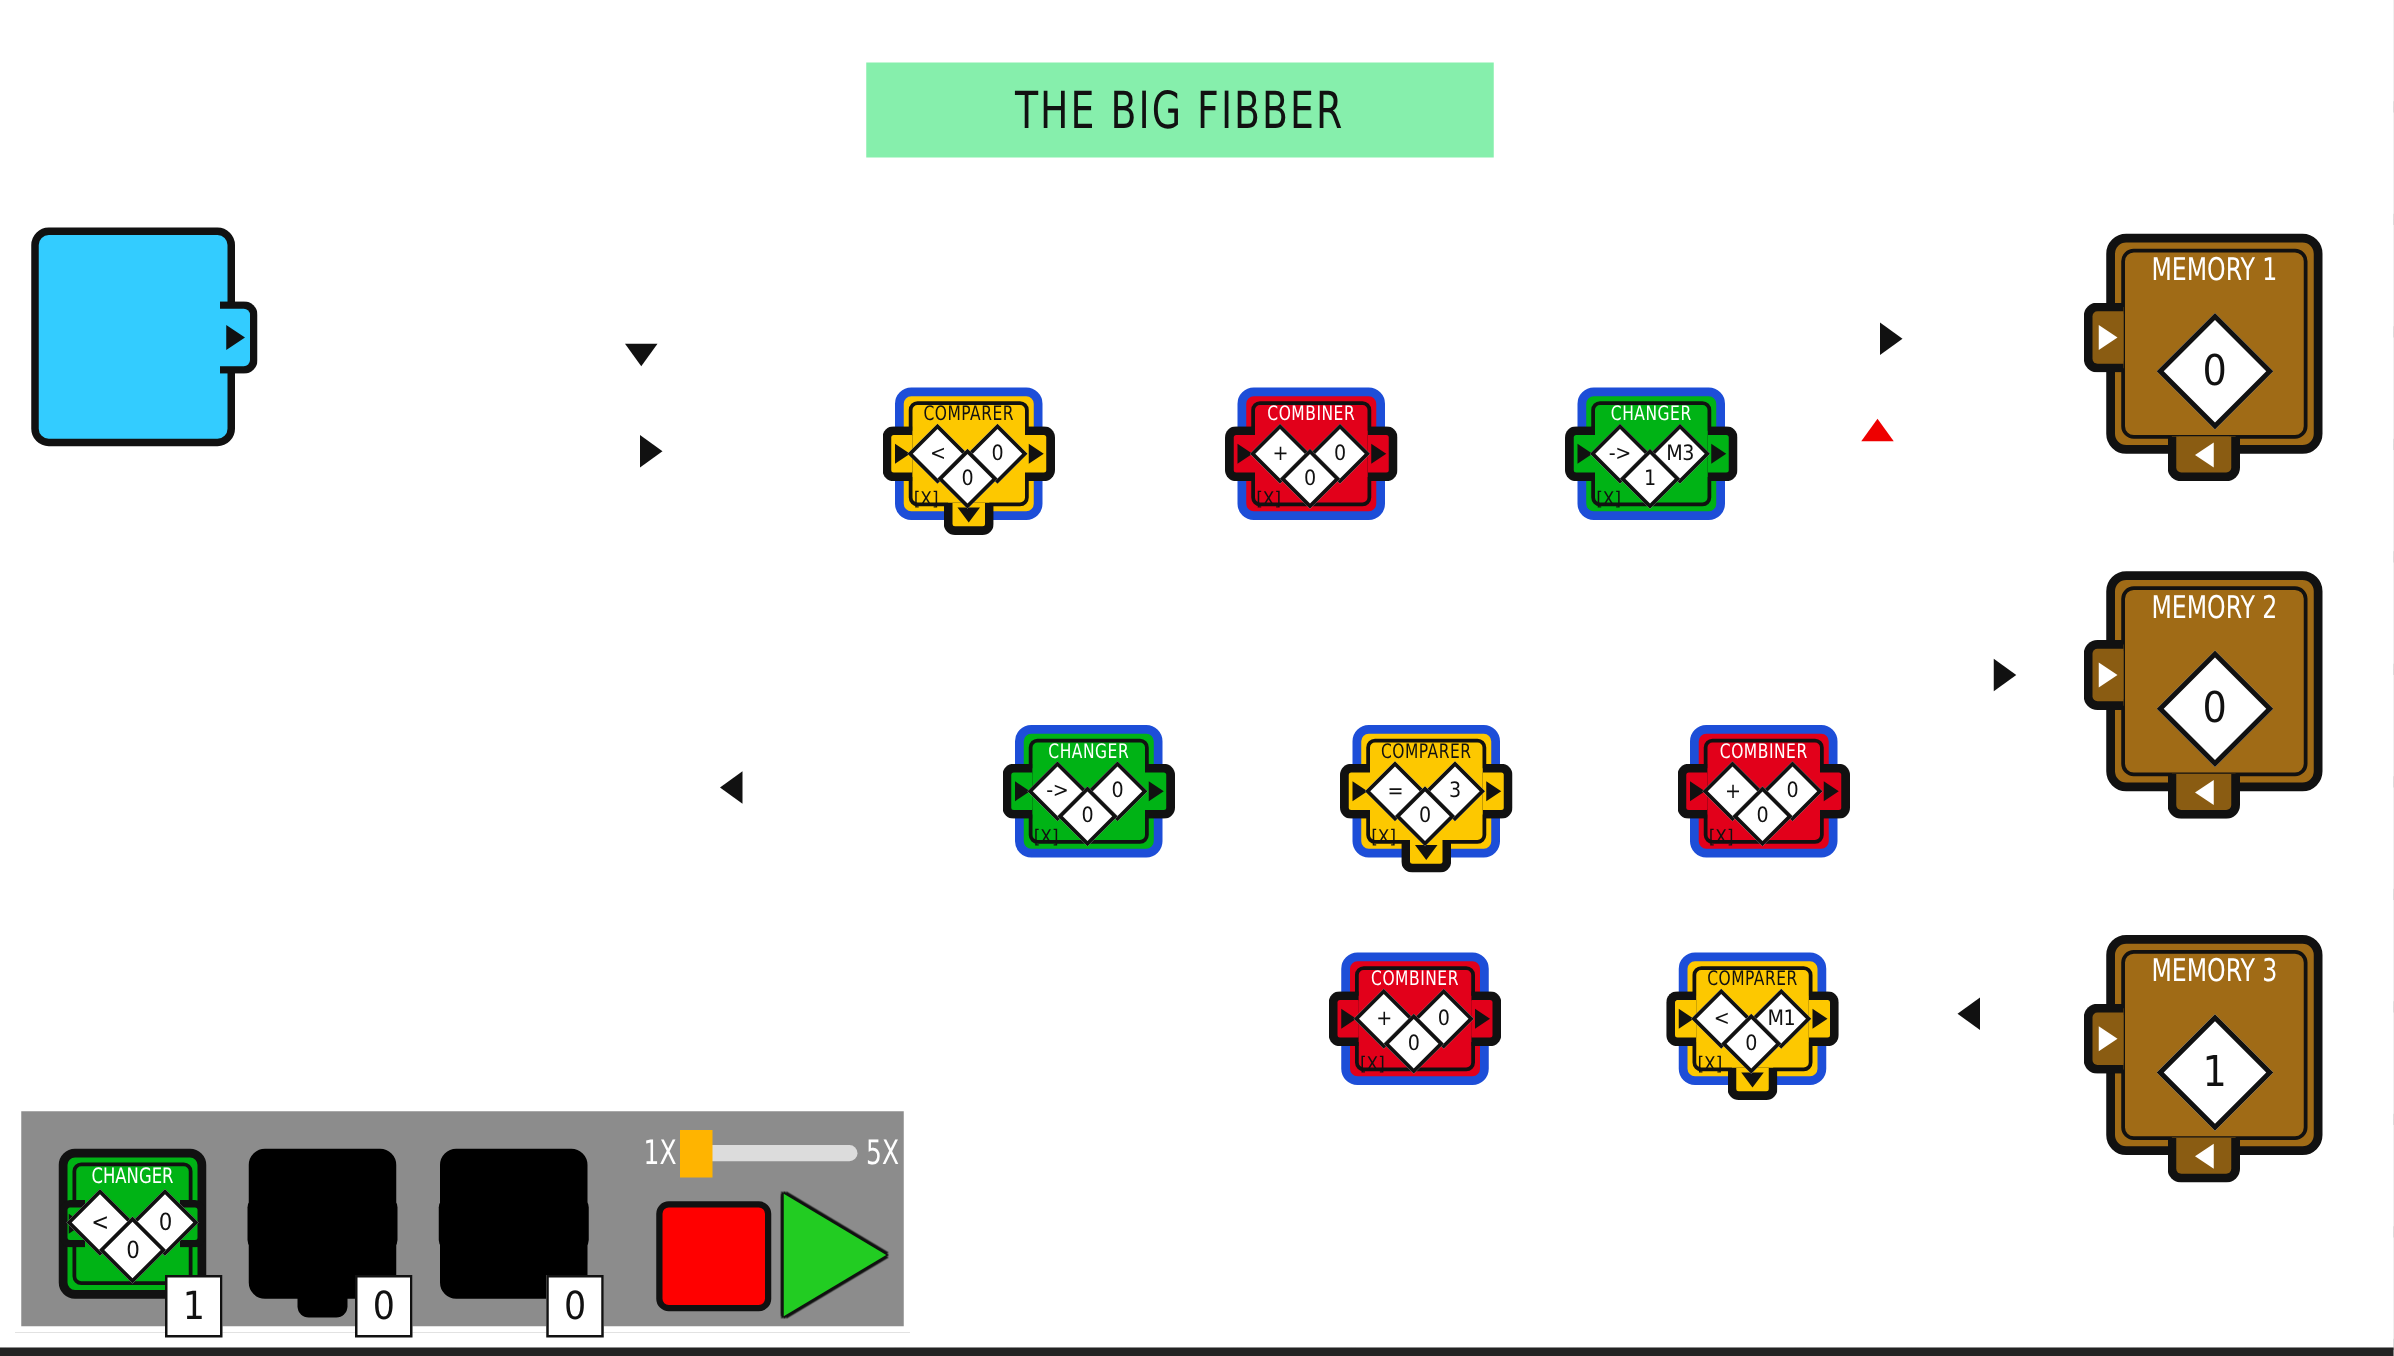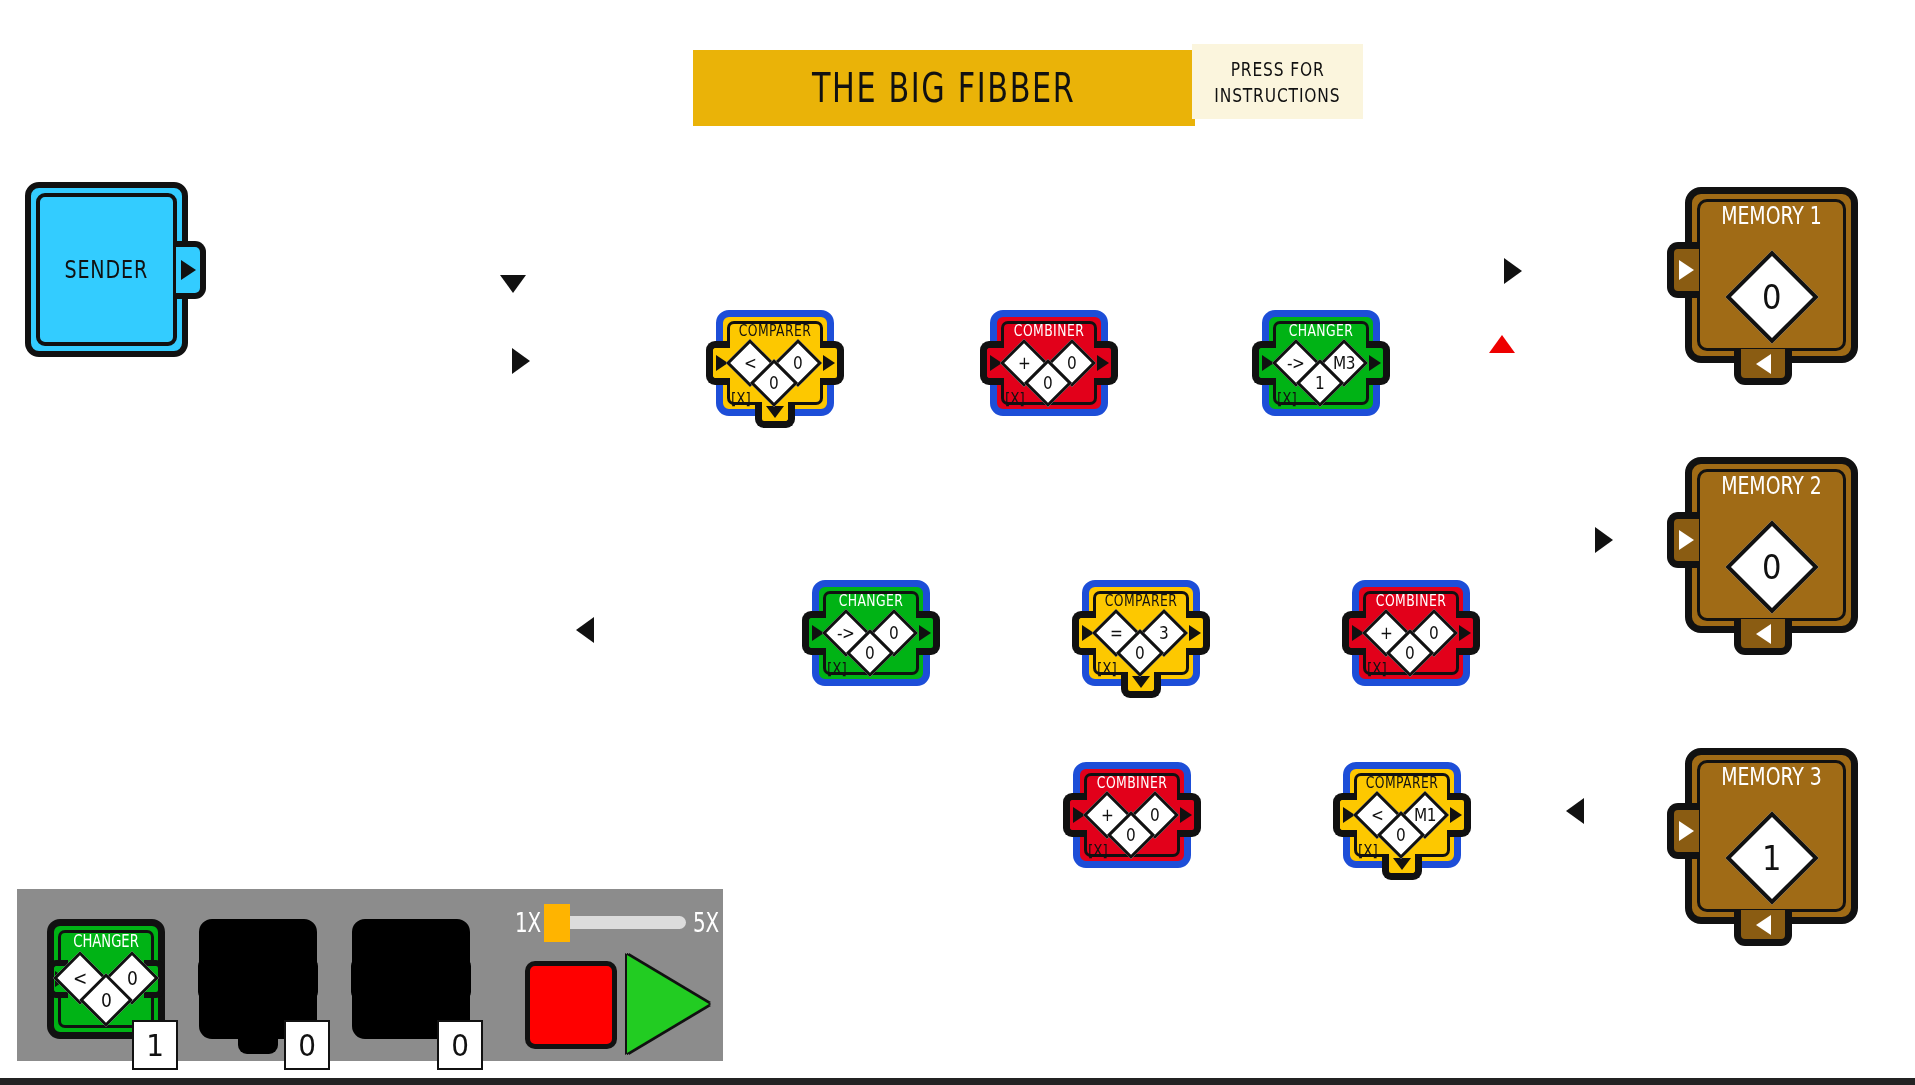--- a/index.html
+++ b/index.html
@@ -46,21 +46,21 @@
     left: 0; top: 1078px;
     width: 1915px; height: 7px;
     background: #232323;
   }
 
   
   #title-plate {
     position: absolute;
     left: 693px; top: 50px;
     width: 502px; height: 76px;
-    background: #eab308;
+    background: #86efac;
     display: flex; align-items: center; justify-content: center;
   }
   #title-text {
     font-size: 41px;
     letter-spacing: 2px;
     color: #111;
     font-family: "DejaVu Sans Condensed", "Liberation Sans Narrow", "Liberation Sans", sans-serif;
     transform: scaleX(0.82);
     white-space: nowrap;
   }
@@ -688,29 +688,22 @@
       <div class="gcell" style="left: 1620px; top: 1080px; width: 81px; height: 81px;"></div>
       <div class="gcell" style="left: 1710px; top: 1080px; width: 81px; height: 81px;"></div>
       <div class="gcell" style="left: 1800px; top: 1080px; width: 81px; height: 81px;"></div>
       <div class="gcell" style="left: 1890px; top: 1080px; width: 81px; height: 81px;"></div>
     </div>
   <div id="bottombar"></div>
 
   <div id="title-plate">
     <div id="title-text">THE BIG FIBBER</div>
   </div>
-  <div id="instructions-btn">
-    <span>PRESS FOR</span>
-    <span>INSTRUCTIONS</span>
-  </div>
 
   <div class="endpoint" style="left:25px; top:182px; background:#33ccff; border-color:#111;">
-    <div class="inner">
-      <div class="label">SENDER</div>
-    </div>
     <div class="port right" style="background:#33ccff;">
       <div class="tri r"></div>
     </div>
   </div>
 
 
   <div class="node c-yellow" style="left:716px; top:310px;">
     <div class="nin"></div>
     <div class="ntitle">COMPARER</div>
     <div class="diamonds">

